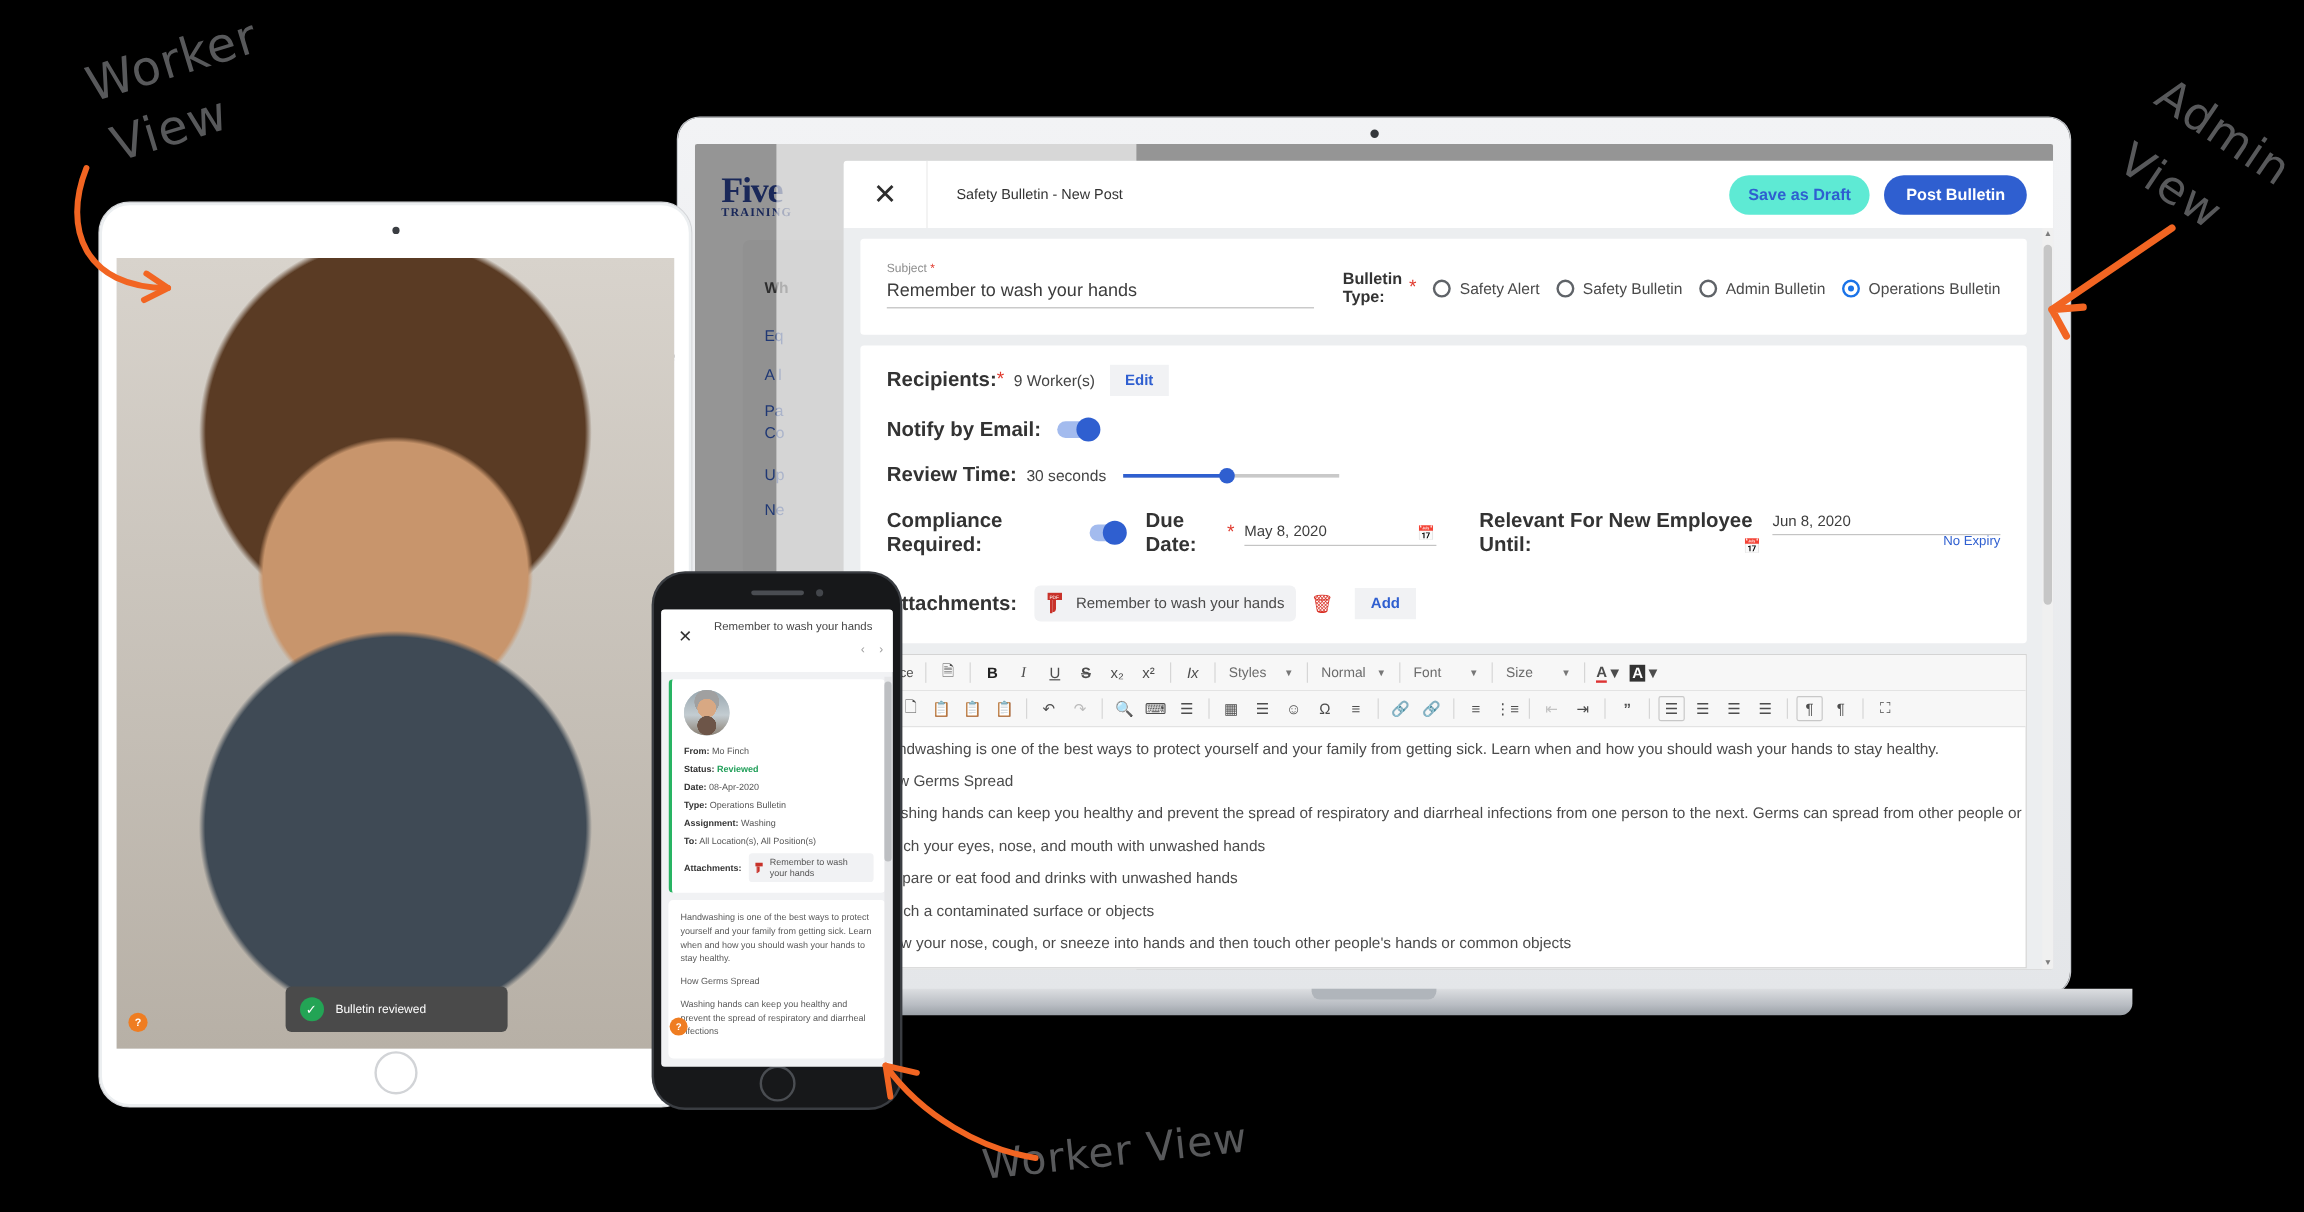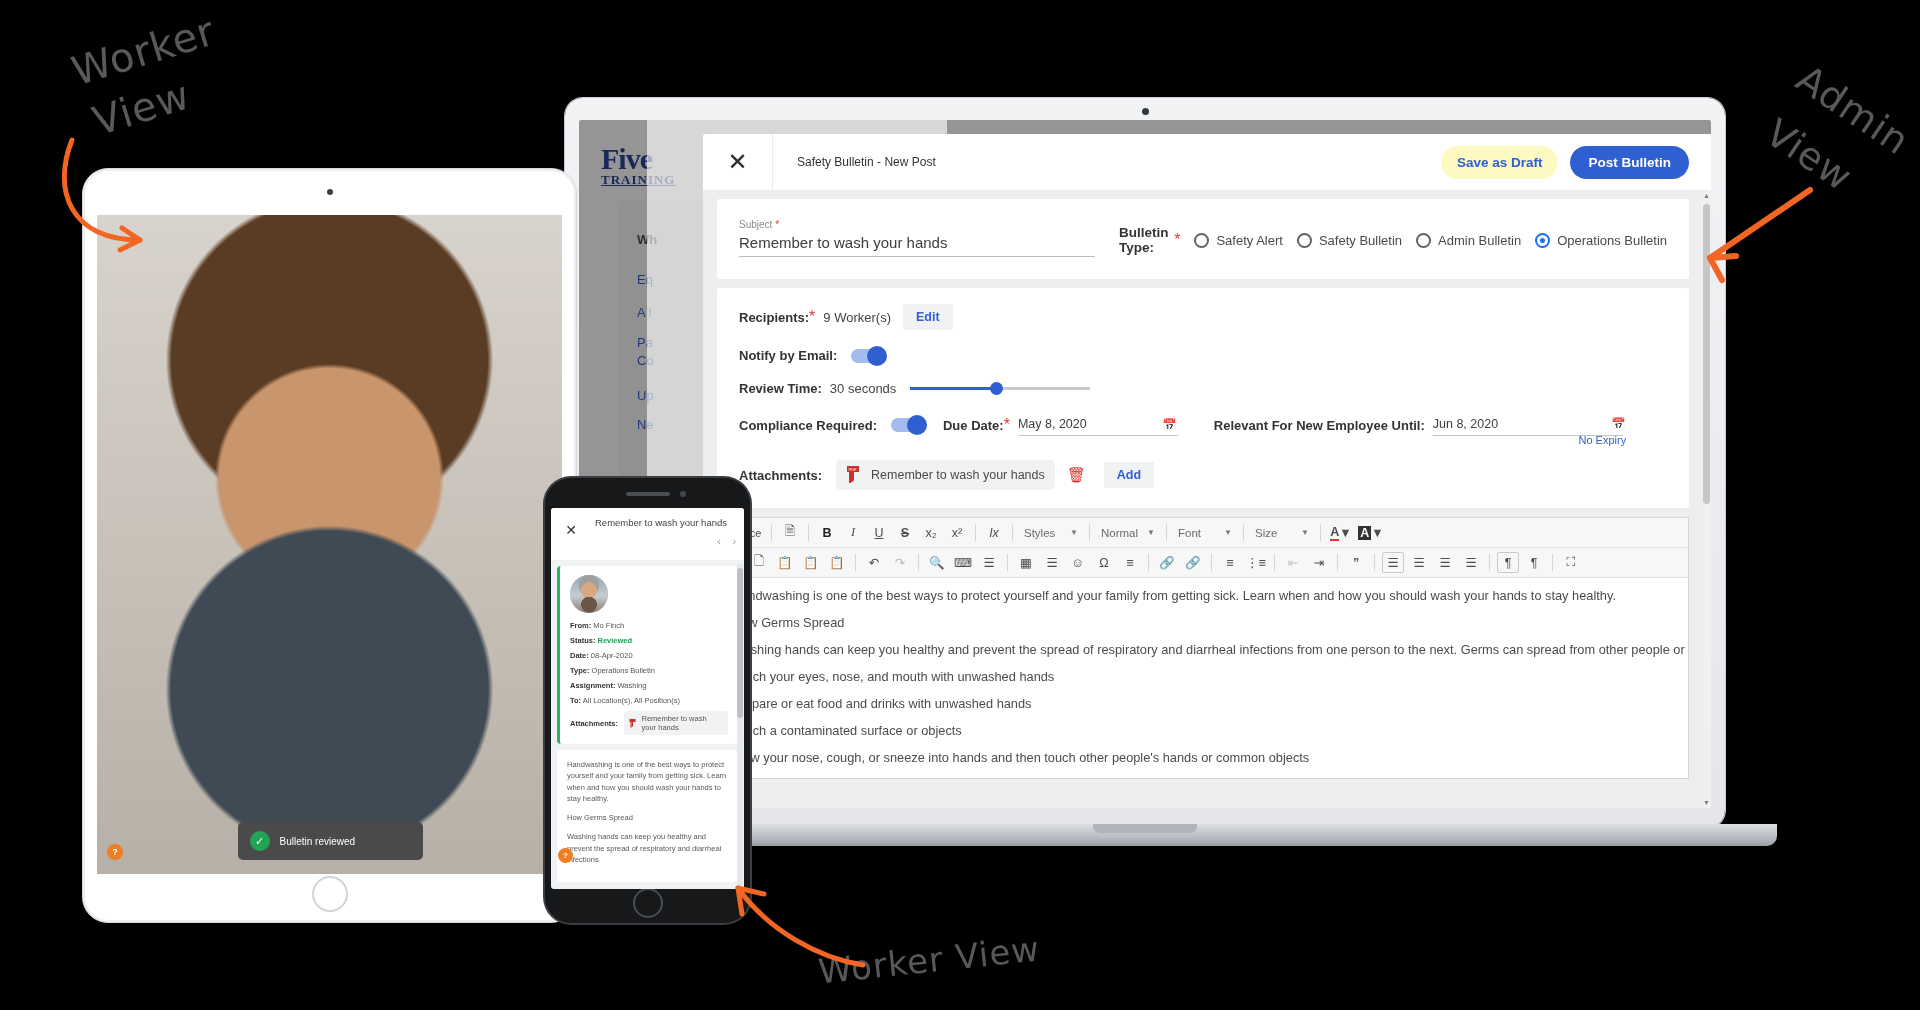--- a/index.html
+++ b/index.html
@@ -43,21 +43,21 @@
   }
   .laptop-notch {
     position:absolute; left:50%; margin-left:-52px; top:726px; width:104px; height:9px;
     background:#b0b5bb; border-radius:0 0 7px 7px; z-index:2;
   }
 
   
   .bg-app { position:absolute; inset:0; background:#fff; }
   .bg-logo { position:absolute; left:22px; top:22px; font-family:"Liberation Serif", serif;
              font-weight:bold; font-size:30px; color:#1f3a93; letter-spacing:-1px;}
-  .bg-logo small { display:block; font-size:13px; letter-spacing:1px; margin-top:-4px; text-align:center;text-decoration:underline;}
+  .bg-logo small { display:block; font-size:10px; letter-spacing:1px; margin-top:-4px; text-align:center;}
   .bg-card { position:absolute; left:40px; top:80px; width:200px; height:280px;
              background:#f7f7f8; border-radius:6px;}
   .bg-link { position:absolute; left:58px; font-size:13px; color:#2b57c3; }
   .bg-head { position:absolute; left:58px; top:112px; font-size:13px; color:#444; font-weight:bold;}
   .bg-foot { position:absolute; left:22px; top:372px; font-size:13px; color:#555;}
   .bg-dim { position:absolute; inset:0; background:rgba(20,20,20,0.45); }
 
   
   .sub-panel { position:absolute; left:68px; top:0px; width:300px; height:730px;
                background:rgba(255,255,255,0.62); }
@@ -72,21 +72,21 @@
   
   .modal {
     position:absolute; left:124px; top:14px; right:0px; bottom:0px;
     background:#eceef0; border-radius:3px 0 0 0; overflow:hidden;
   }
   .modal-head { height:56px; background:#fff; display:flex; align-items:center;
                 padding:0 22px 0 0; }
   .modal-close { width:70px; height:56px; display:flex; align-items:center; justify-content:center;
                  font-size:24px; color:#2d2d2d; cursor:pointer; border-right:1px solid #ececec;}
   .modal-title { font-size:12px; color:#333; margin-left:24px; flex:1; }
-  .btn-draft { background:#fef9c3; color:#2f5fd0; font-size:13.5px; font-weight:bold;
+  .btn-draft { background:#5eead4; color:#2f5fd0; font-size:13.5px; font-weight:bold;
                border:none; padding:9px 16px; border-radius:18px; cursor:pointer; margin-right:12px;}
   .btn-post { background:#2f5fd0; color:#fff; font-size:13.5px; font-weight:bold;
               border:none; padding:9px 18px; border-radius:18px; cursor:pointer;}
 
   .modal-body { position:absolute; left:0; right:8px; top:56px; bottom:0; overflow:hidden;}
   .card { background:#fff; margin:9px 14px; border-radius:3px; }
 
   
   .subject-row { display:flex; align-items:flex-end; padding:20px 22px 22px 22px; }
   .field { width:380px; }
@@ -101,21 +101,21 @@
                 margin-right:7px; position:relative;}
   .radio.on .dot { border-color:#1a73e8; }
   .radio.on .dot:after { content:''; position:absolute; left:3px; top:3px; width:5px; height:5px;
                          border-radius:50%; background:#1a73e8;}
   .radio span.lbl { font-size:13px; color:#4a4a4a; white-space:nowrap;}
 
   
   .set-card { padding:16px 22px 18px 22px; }
   .row { display:flex; align-items:center; margin-bottom:18px; }
   .row:last-child { margin-bottom:0; }
-  .rlabel { font-size:13px; color:#333; font-weight:bold; }
+  .rlabel { font-size:17px; color:#333; font-weight:bold; }
   .rval { font-size:13px; color:#444; margin-left:8px;}
   .chip-btn { background:#f1f2f4; color:#2f5fd0; font-weight:bold; font-size:12.5px;
               border:none; padding:6px 13px; border-radius:0; margin-left:12px; cursor:pointer;}
   .toggle { width:34px; height:14px; border-radius:8px; background:#a3bbee; position:relative;
             margin-left:14px; cursor:pointer;}
   .toggle:after { content:''; position:absolute; right:-2px; top:-3px; width:20px; height:20px;
                   border-radius:50%; background:#2f5fd0;}
   .hint { font-size:11.5px; color:#6d6d6d; margin-left:12px;}
   .slider { margin-left:14px; width:180px; height:3px; background:#c9c9c9; position:relative;}
   .slider .fill { position:absolute; left:0; top:0; height:3px; width:88px; background:#2f5fd0;}

